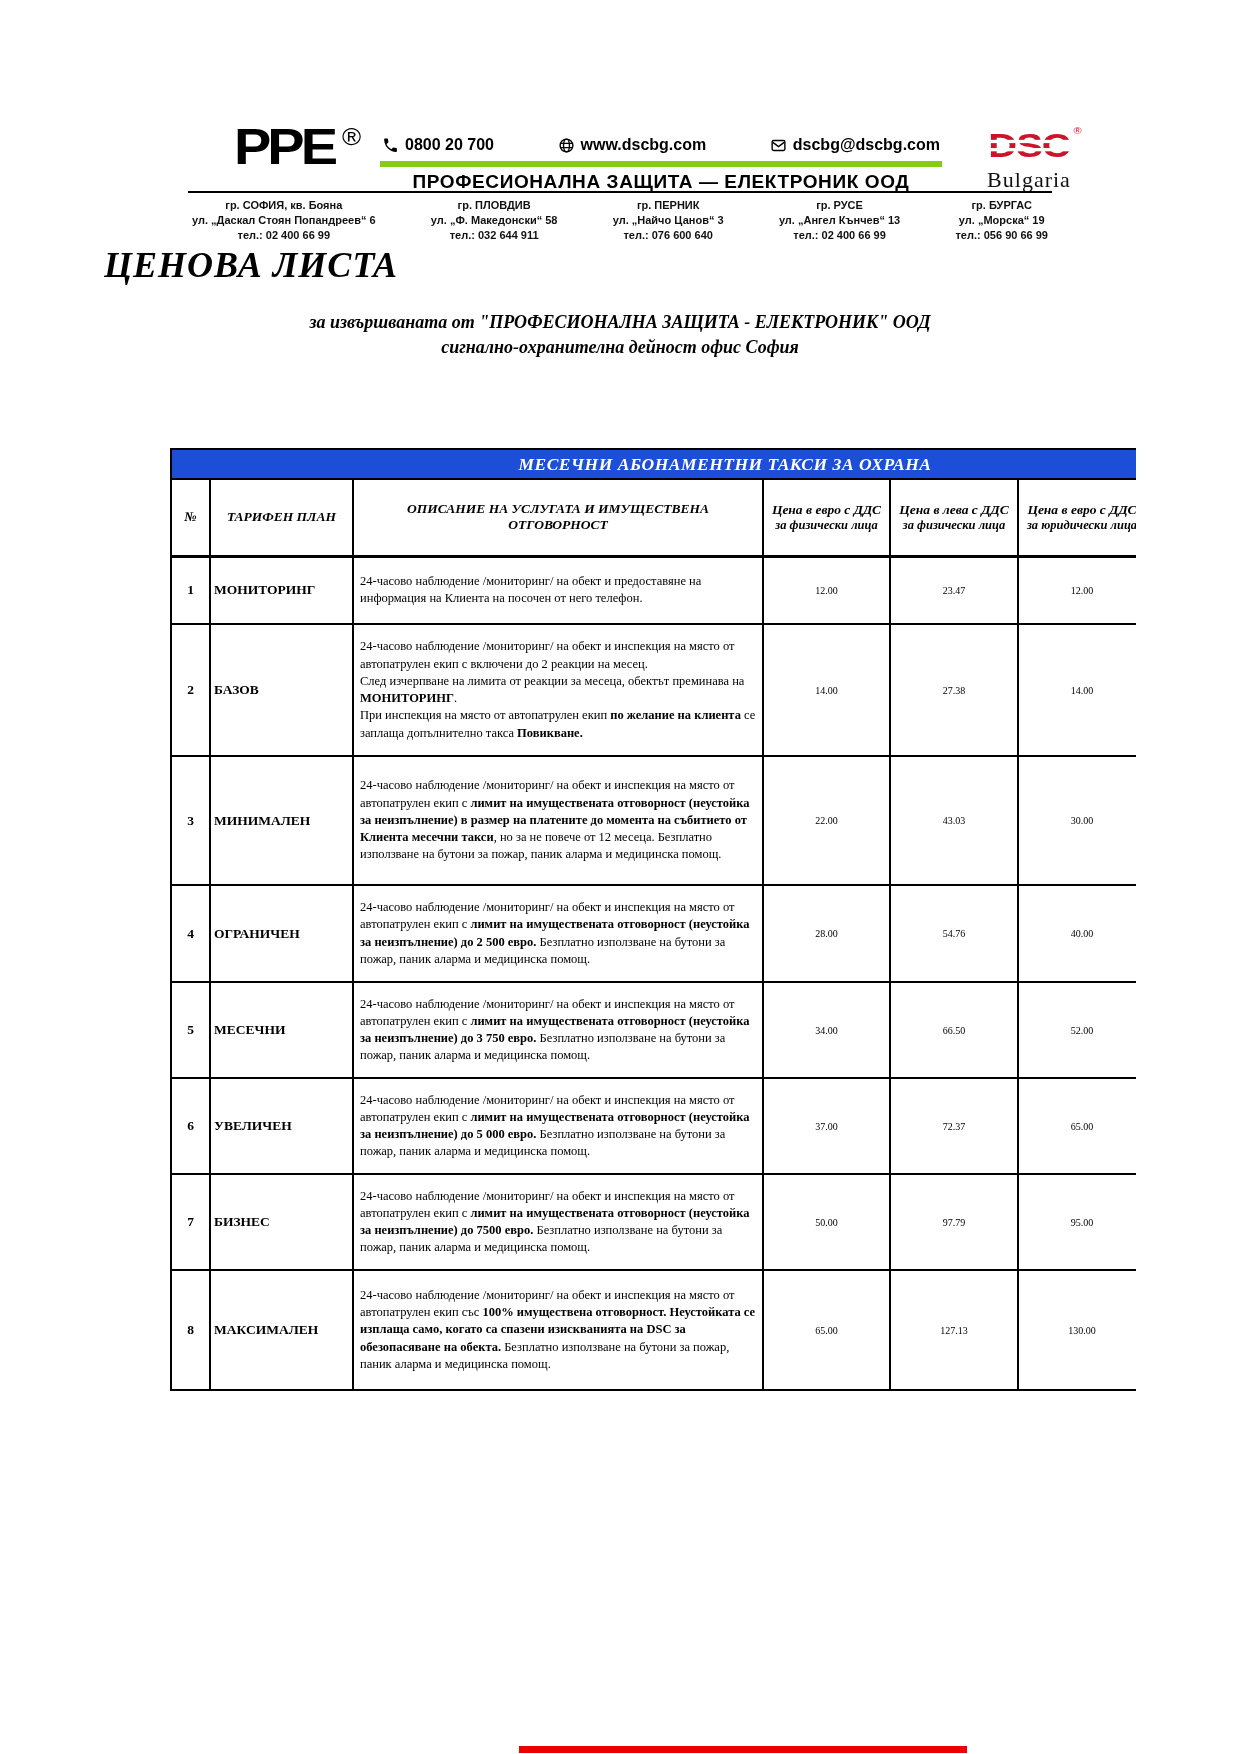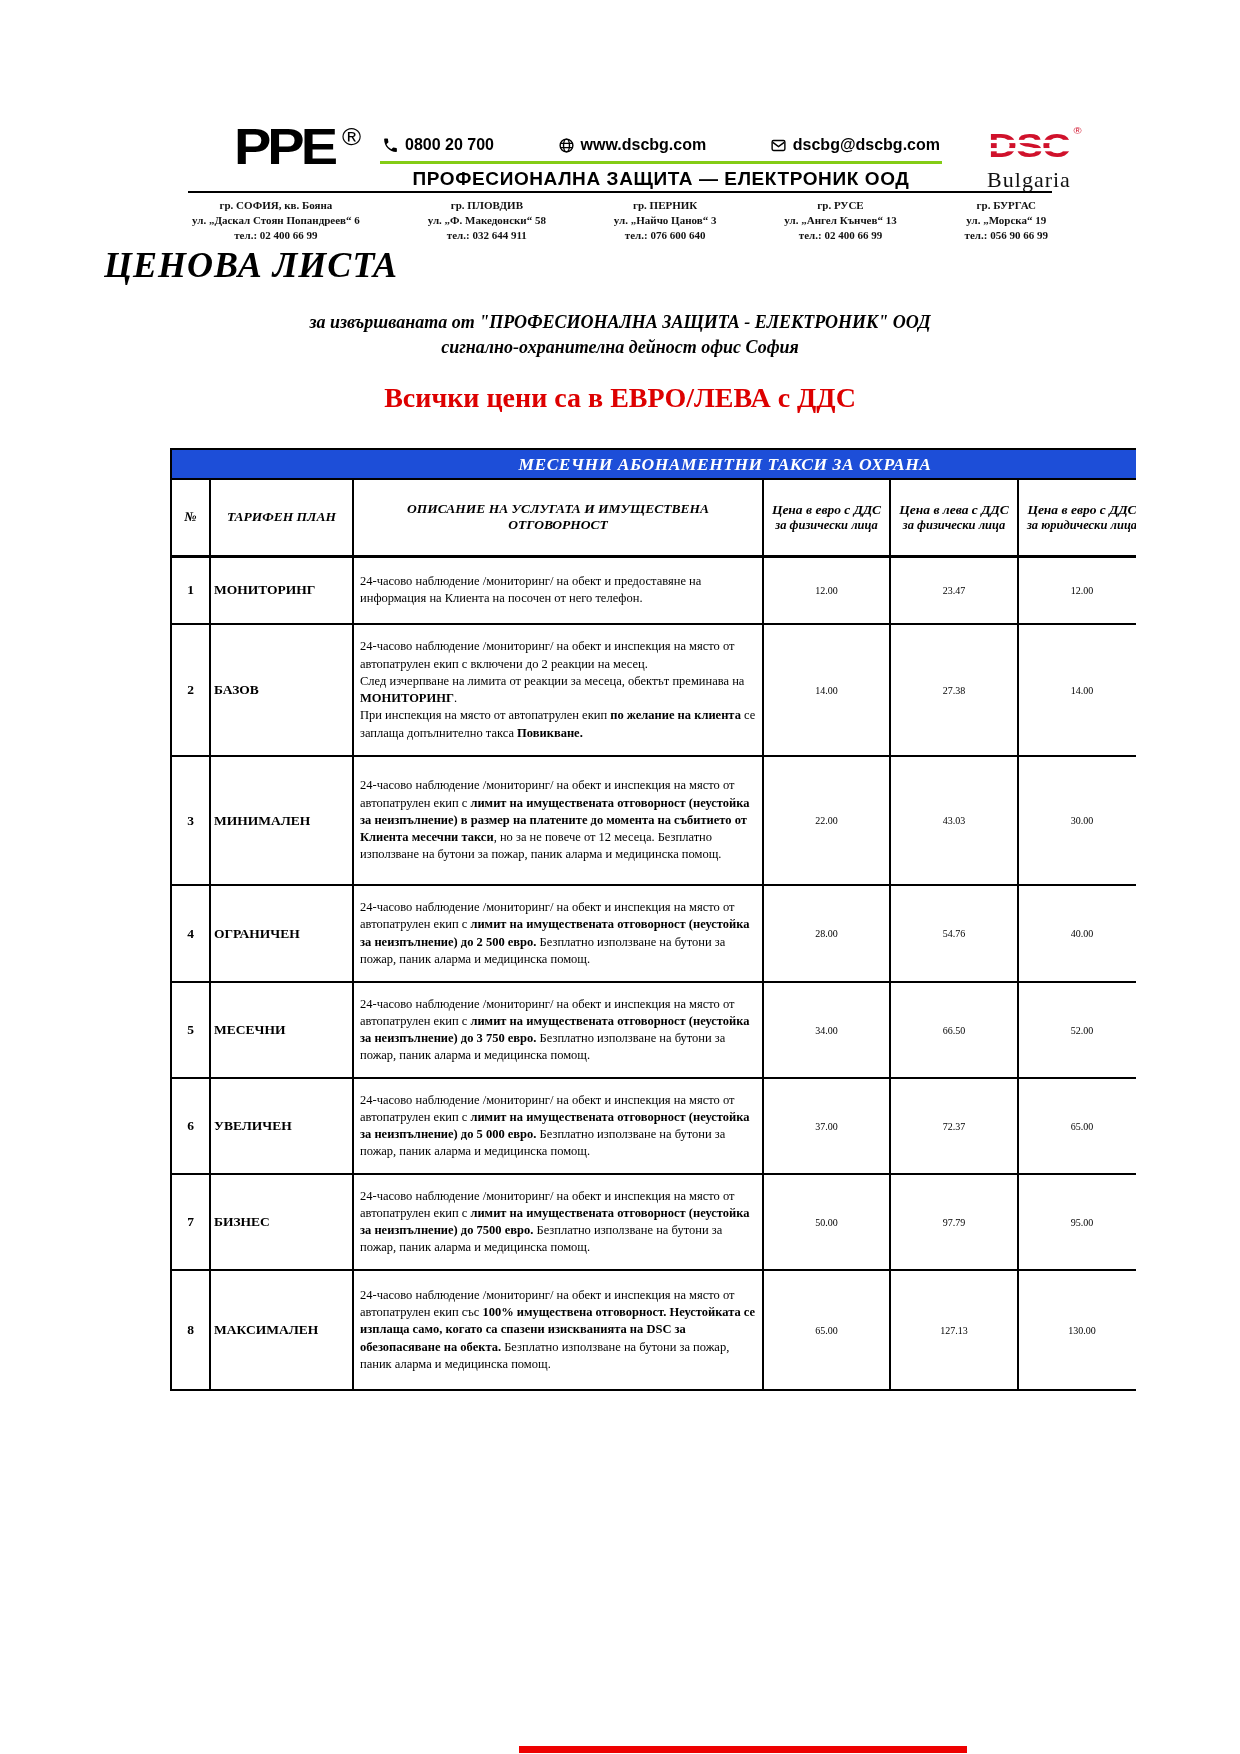--- a/index.html
+++ b/index.html
@@ -15,21 +15,21 @@
     position:absolute; left:130px; top:122px;
     font-family:"Liberation Sans", sans-serif; font-weight:900;
     font-size:56px; line-height:1; letter-spacing:-4px; color:#000;
     transform:scaleY(0.9); transform-origin:top left;
   }
   .ppe-mark { font-size:26px; font-weight:400; letter-spacing:0; vertical-align:22px; margin-left:8px; }
 
   .contact-block { position:absolute; left:276px; top:136px; width:562px; }
   .contact-row {
     display:flex; justify-content:space-between; align-items:center;
-    padding:0 2px 7px 2px; border-bottom:3px solid #84cc16;
+    padding:0 2px 7px 2px; border-bottom:6px solid #84cc16;
     font-family:"Liberation Sans", sans-serif; font-weight:700; font-size:16px;
   }
   .contact-item { display:flex; align-items:center; gap:6px; white-space:nowrap; }
   .company-banner {
     text-align:center; padding-top:4px;
     font-family:"Liberation Sans", sans-serif; font-weight:700;
     font-size:19px; letter-spacing:0.6px; white-space:nowrap;
   }
 
   .dsc-logo { position:absolute; left:866px; top:130px; width:118px; text-align:center; }
@@ -43,21 +43,21 @@
   .dsc-stripe.s1 { top:32%; }
   .dsc-stripe.s2 { top:58%; }
   .dsc-mark { position:absolute; right:-12px; top:-4px; font-size:11px; font-weight:400; color:#d0112b; letter-spacing:0; }
   .dsc-sub { font-family:"Liberation Serif", serif; font-size:22px; line-height:1; margin-top:1px; letter-spacing:1px; color:#111; }
 
   .header-rule { position:absolute; left:84px; right:84px; top:191px; border-top:2px solid #000; }
 
   .addresses {
     position:absolute; left:84px; right:84px; top:198px;
     display:flex; justify-content:space-between;
-    font-family:Liberation Serif, serif; font-weight:700;
+    font-family:Liberation Sans, sans-serif; font-weight:700;
     font-size:11px; line-height:1.35; text-align:center; color:#111;
   }
   .office { padding:0 4px; }
 
   
   .doc-title {
     position:absolute; top:244px; left:0; right:0; text-align:left;
     font-weight:700; font-style:italic; font-size:36px; letter-spacing:1px;
   }
   .doc-subtitle {
@@ -181,21 +181,20 @@
       <div>ул. „Морска“ 19</div>
       <div>тел.: 056 90 66 99</div>
     </div>
   </div>
 
   <div class="doc-title">ЦЕНОВА ЛИСТА</div>
   <div class="doc-subtitle">
     <div>за извършваната от  "ПРОФЕСИОНАЛНА ЗАЩИТА - ЕЛЕКТРОНИК" ООД</div>
     <div>сигнално-охранителна дейност офис София</div>
   </div>
-  <div class="price-notice" style="color: rgb(221, 0, 0);">Всички цени са в ЕВРО/ЛЕВА с ДДС</div>
 
   <table class="plans-table">
     <colgroup>
       <col style="width:39px">
         <col style="width:143px">
         <col style="width:410px">
       <col style="width:127px">
         <col style="width:128px">
         <col style="width:128px">
         <col style="width:133px">

